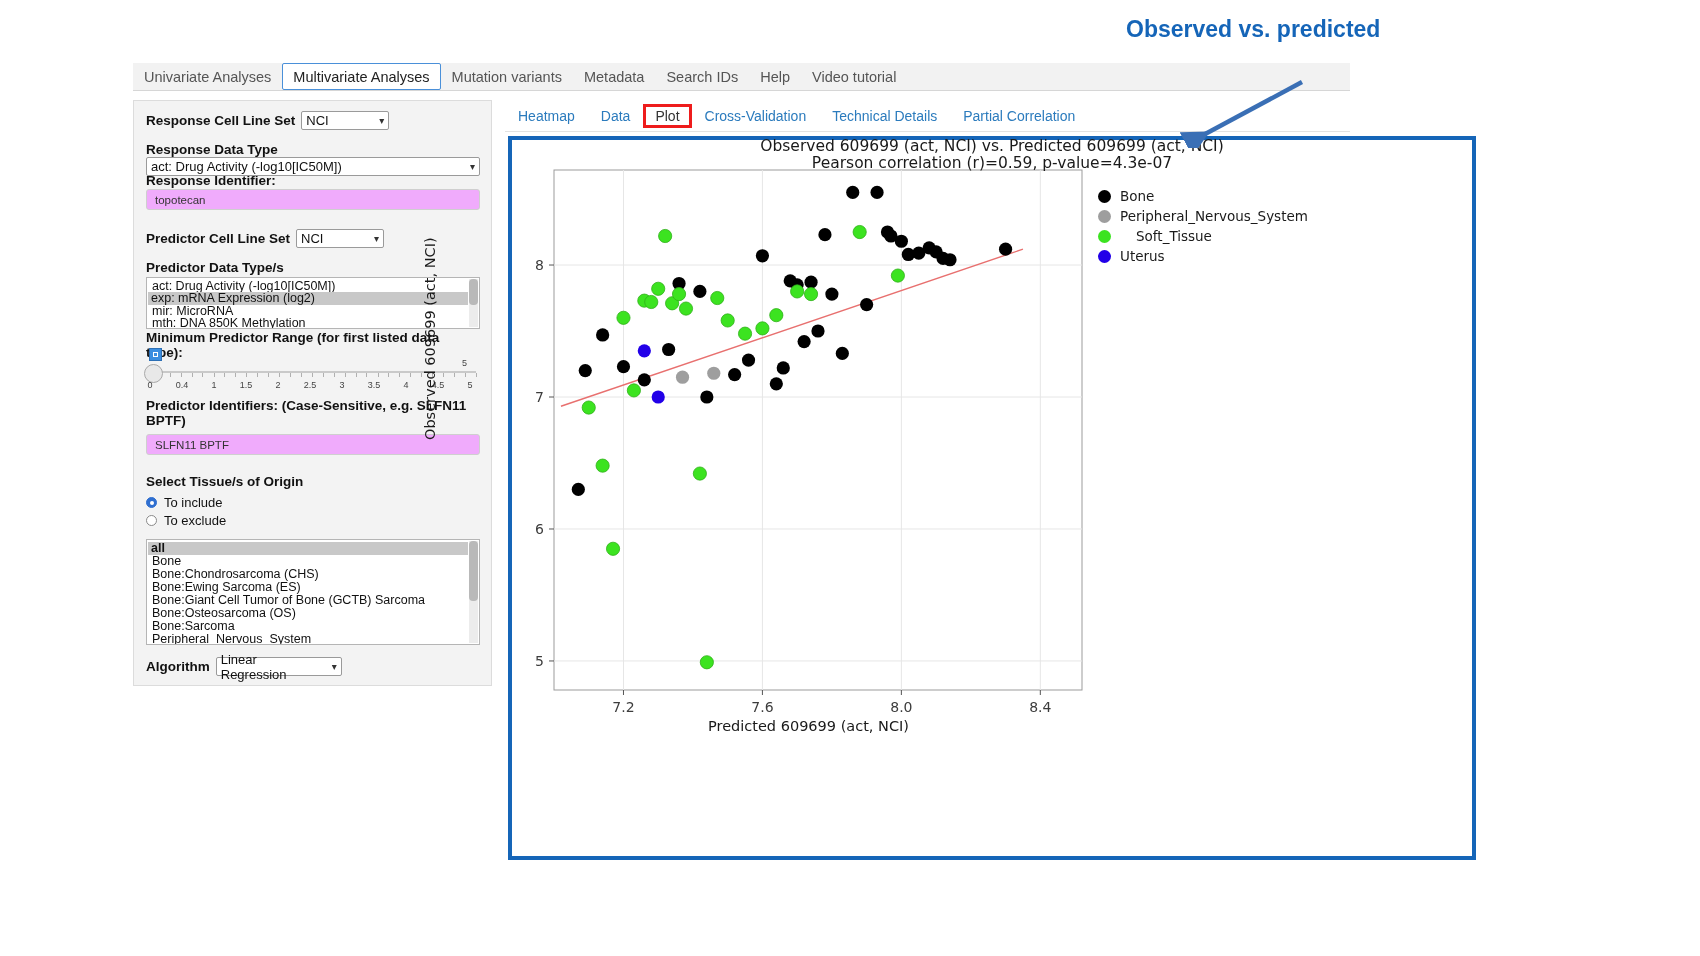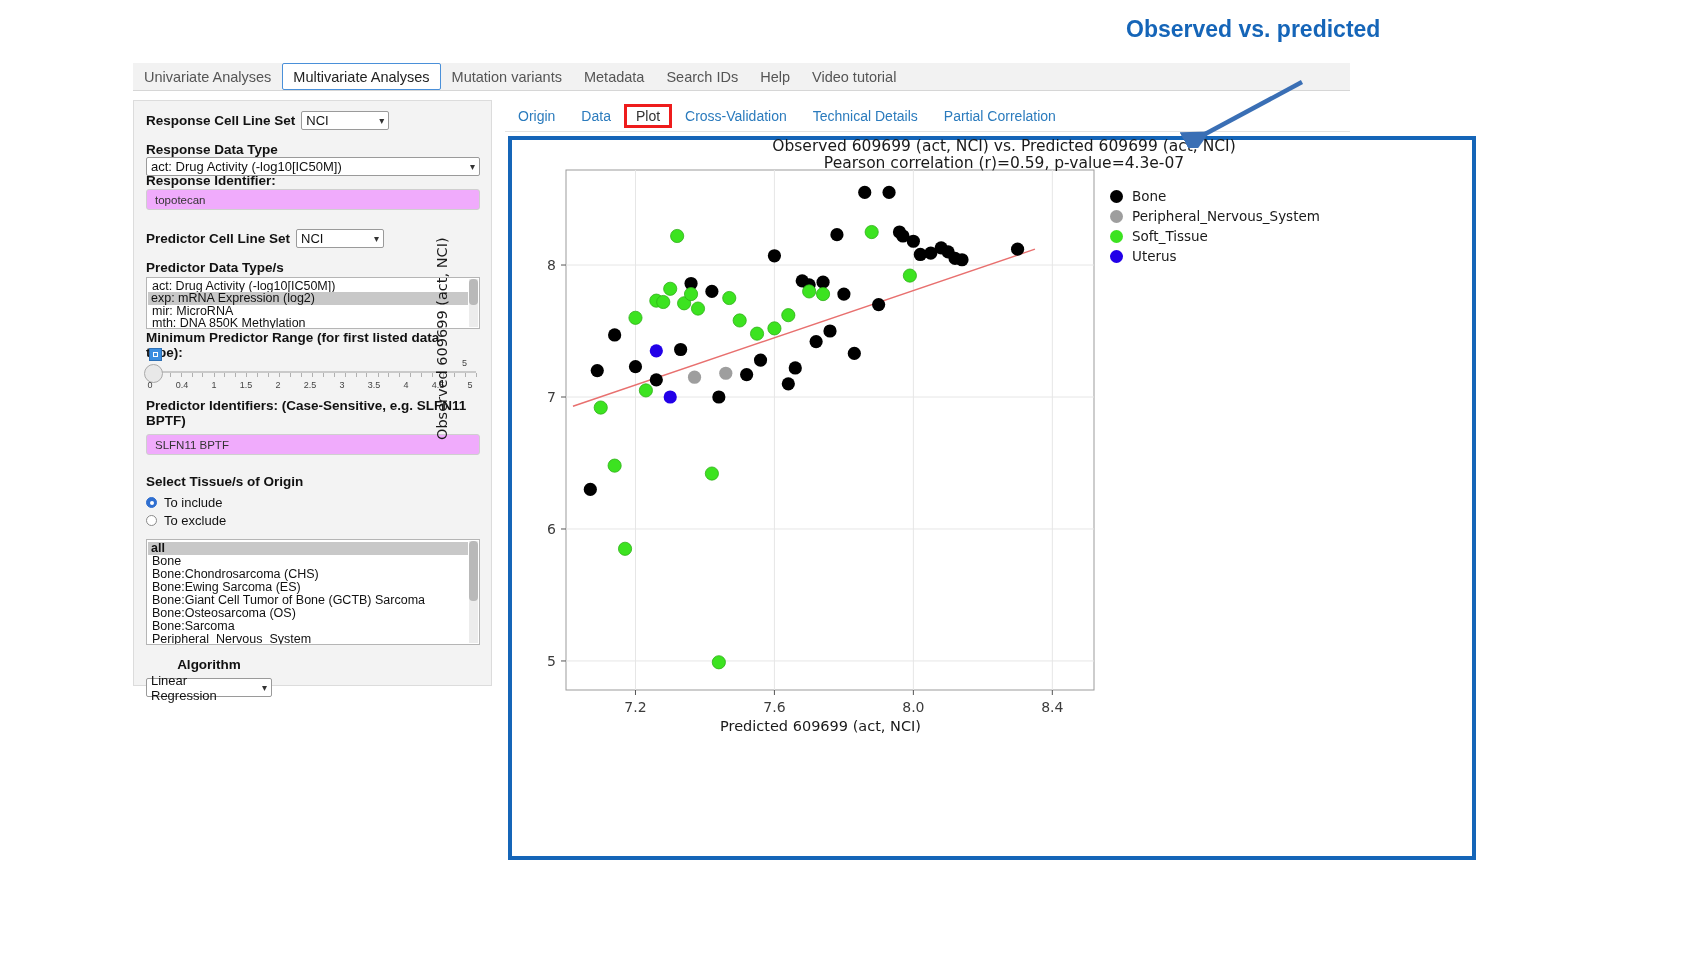--- a/index.html
+++ b/index.html
@@ -81,21 +81,21 @@
     display:flex;align-items:center;gap:0px;
     border-bottom:1px solid #e2e2e2;background:#fff;
   }
   .ptab{font-size:14px;color:#2b7bbd;padding:2px 13px;white-space:nowrap;}
   .ptab.marked{color:#333;border:3px solid #ee1c1c;padding:1px 9px;background:#fff;}
   
   #plot-frame{
     position:absolute;left:508px;top:136px;width:968px;height:724px;
     border:4px solid #1565b8;box-sizing:border-box;background:#fff;
   }
-  #figure{position:absolute;left:0;top:0;width:960px;height:716px;margin-left:12px;}
+  #figure{position:absolute;left:0;top:0;width:960px;height:716px;}
   .fig-title{
     position:absolute;left:0;right:0;text-align:center;
     font-size:15.5px;color:#1a1a1a;font-family:"DejaVu Sans",sans-serif;
   }
   .axis-title{font-size:14.5px;color:#1a1a1a;font-family:"DejaVu Sans",sans-serif;}
   .tick{font-size:14px;fill:#3c3c3c;font-family:"DejaVu Sans",sans-serif;}
   .legend-txt{font-size:13.5px;color:#1a1a1a;font-family:"DejaVu Sans",sans-serif;}
   
   #annot{
     position:absolute;left:1126px;top:14px;width:330px;
@@ -247,31 +247,31 @@
     <div class="listitem" style="position:absolute;left:2px;top:41px;">Bone:Ewing Sarcoma (ES)</div>
     <div class="listitem" style="position:absolute;left:2px;top:54px;">Bone:Giant Cell Tumor of Bone (GCTB) Sarcoma</div>
     <div class="listitem" style="position:absolute;left:2px;top:67px;">Bone:Osteosarcoma (OS)</div>
     <div class="listitem" style="position:absolute;left:2px;top:80px;">Bone:Sarcoma</div>
     <div class="listitem" style="position:absolute;left:2px;top:93px;">Peripheral_Nervous_System</div>
     <div class="lb-scroll">
         <div class="lb-thumb" style="top:0;height:60px;"></div>
       </div>
   </div>
 
-  <div class="row" style="position:absolute;left:12px;top:556px;flex-direction:column;">
+  <div class="row" style="position:absolute;left:12px;top:556px;">
     <span class="lbl">Algorithm</span>
     <div class="sel" style="width:126px;height:19px;">
       <span>Linear Regression</span>
       <span class="chev">▾</span>
     </div>
   </div>
 </div>
 
 <div id="plot-tabs">
-  <span class="ptab">Origin</span>
+  <span class="ptab">Heatmap</span>
   <span class="ptab">Data</span>
   <span class="ptab marked">Plot</span>
   <span class="ptab">Cross-Validation</span>
   <span class="ptab">Technical Details</span>
   <span class="ptab">Partial Correlation</span>
 </div>
 
 <div id="plot-frame">
   <div id="figure">
     <div class="fig-title" style="top:-3px;">Observed 609699 (act, NCI) vs. Predicted 609699 (act, NCI)</div>
@@ -370,21 +370,21 @@
     <div style="position:absolute;left:-90px;top:300px;transform:rotate(-90deg);transform-origin:left top;white-space:nowrap;" class="axis-title">Observed 609699 (act, NCI)</div>
     <div id="legend" style="position:absolute;left:586px;top:46px;">
         <div style="display: flex; align-items: center; gap: 9px; height: 20px;">
           <span style="width: 13px; height: 13px; border-radius: 50%; background: rgb(0, 0, 0); display: inline-block;"></span>
           <span class="legend-txt">Bone</span>
         </div>
         <div style="display: flex; align-items: center; gap: 9px; height: 20px;">
           <span style="width: 13px; height: 13px; border-radius: 50%; background: rgb(158, 158, 158); display: inline-block;"></span>
           <span class="legend-txt">Peripheral_Nervous_System</span>
         </div>
-        <div style="display: flex; align-items: center; gap: 9px; height: 20px;">
+        <div style="display: flex; align-items: center; gap: 25px; height: 20px;">
           <span style="width: 13px; height: 13px; border-radius: 50%; background: rgb(60, 227, 32); display: inline-block;"></span>
           <span class="legend-txt">Soft_Tissue</span>
         </div>
         <div style="display: flex; align-items: center; gap: 9px; height: 20px;">
           <span style="width: 13px; height: 13px; border-radius: 50%; background: rgb(34, 0, 232); display: inline-block;"></span>
           <span class="legend-txt">Uterus</span>
         </div>
       </div>
   </div>
 </div>

